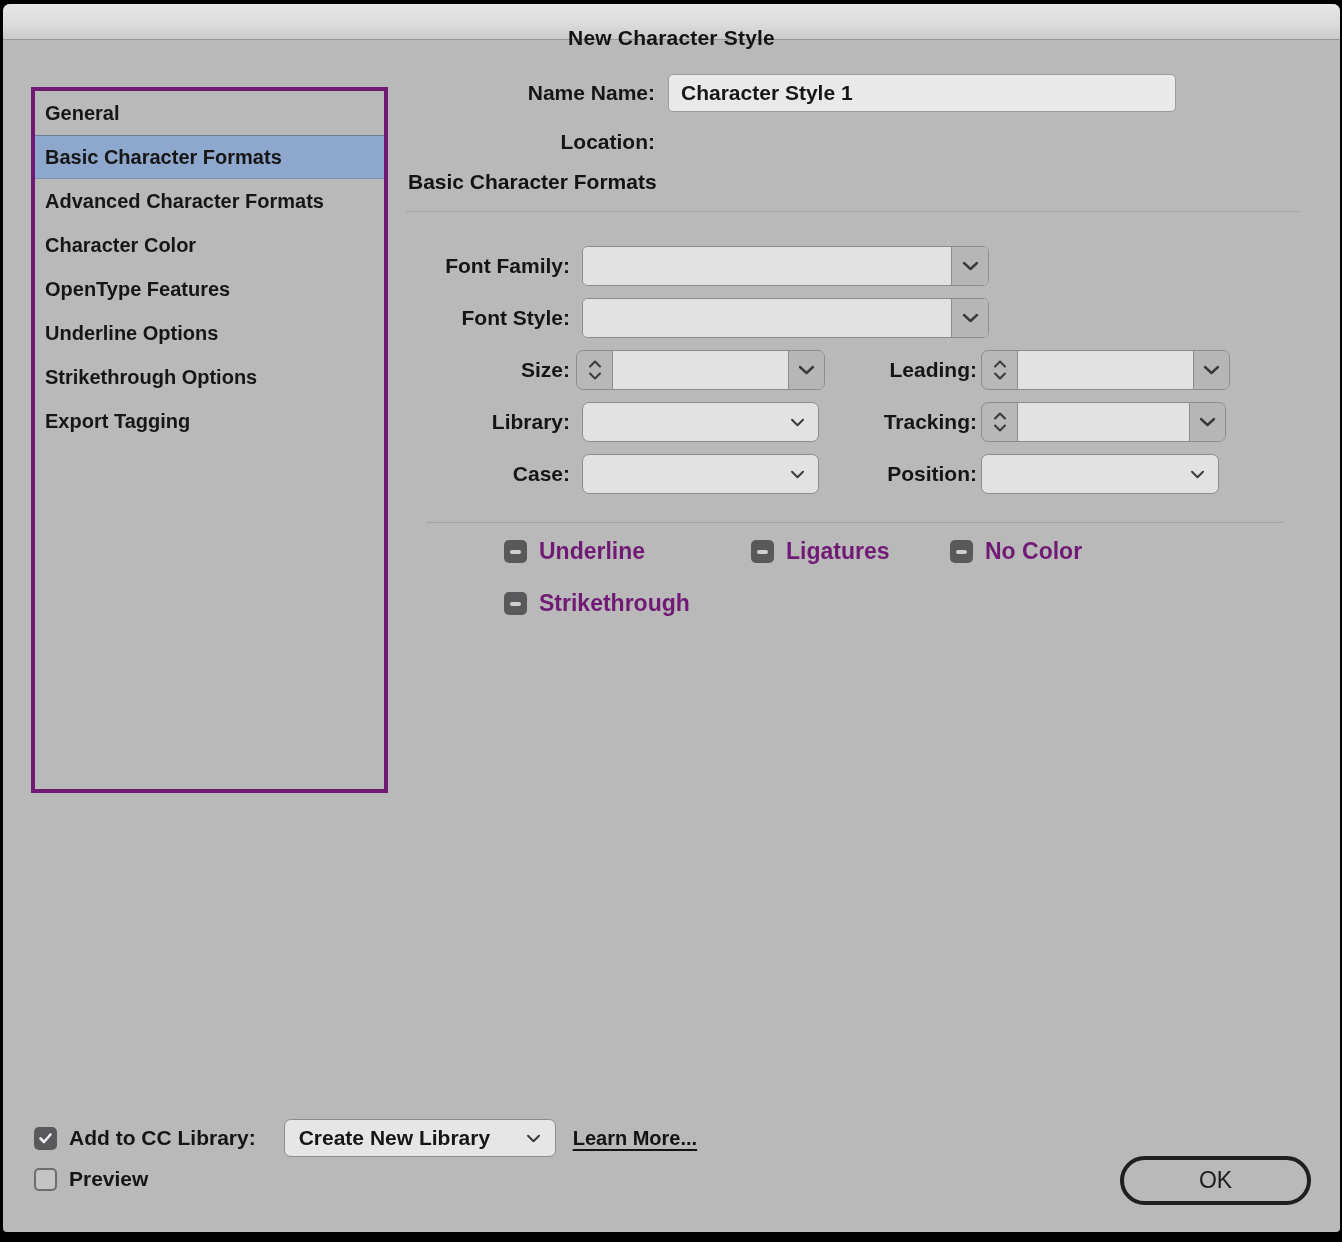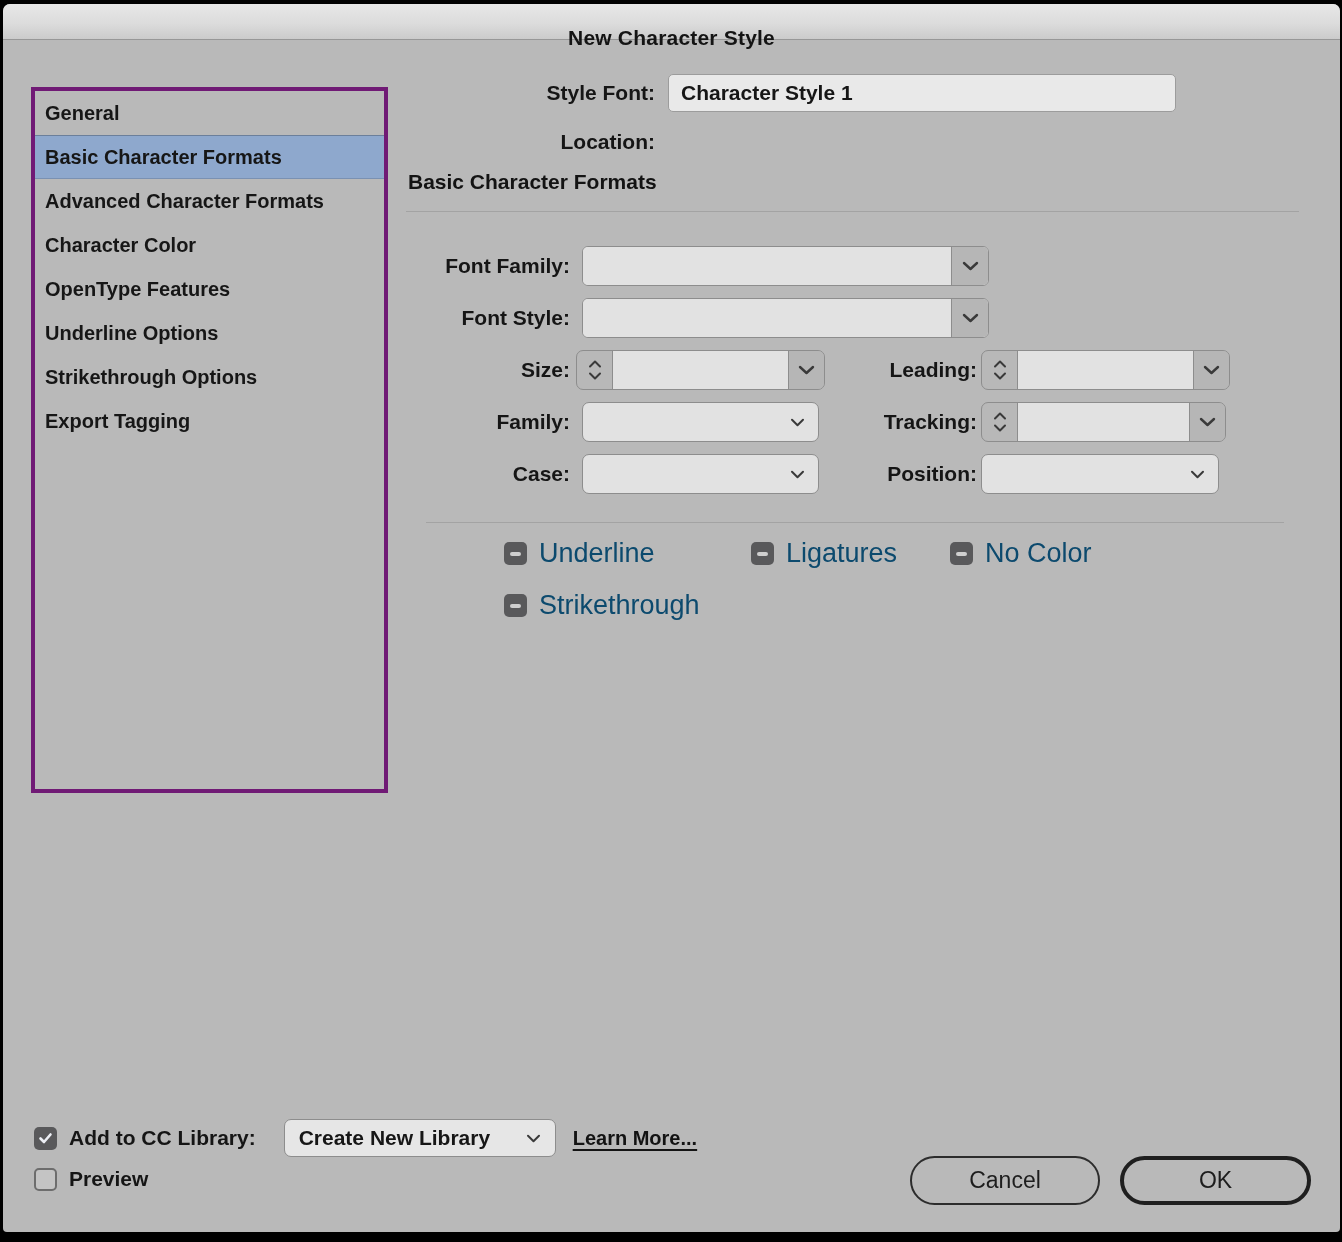--- a/index.html
+++ b/index.html
@@ -54,21 +54,21 @@
             justify-content:flex-end;padding-right:13px;}
 
   
   .cbx-item{position:absolute;display:flex;align-items:center;gap:12px;}
   .cbx{width:23px;height:23px;border-radius:5px;box-sizing:border-box;
        display:flex;align-items:center;justify-content:center;}
   .cbx.mixed{background:#59595b;}
   .cbx.mixed .dash{width:11px;height:4px;border-radius:2px;background:#cfcfcf;}
   .cbx.checked{background:#59595b;}
   .cbx.unchecked{background:#c4c4c4;border:2px solid #6d6d6d;}
-  .cbx-label{font-size:27px;font-weight:400;color:#0c4a6e;}
+  .cbx-label{font-size:23px;font-weight:700;color:#701a75;}
 
   
   .cc-row{position:absolute;left:31px;top:1112px;height:44px;display:flex;align-items:center;}
   .cc-row .cbx{margin-right:12px;}
   .cc-select{width:272px;height:38px;box-sizing:border-box;margin-left:28px;
              background:#e6e6e6;border:1.5px solid #8d8d8d;border-radius:7px;
              display:flex;align-items:center;padding:0 14px;}
   .cc-select .sel-text{flex:1;font-size:21px;font-weight:600;color:#161616;white-space:nowrap;}
   .learn-more{margin-left:17px;font-size:20px;font-weight:600;color:#131313;
               text-decoration:underline;text-decoration-thickness:2px;text-underline-offset:4px;cursor:pointer;}
@@ -112,21 +112,21 @@
           <span>Underline Options</span>
         </div>
       <div class="side-item">
           <span>Strikethrough Options</span>
         </div>
       <div class="side-item">
           <span>Export Tagging</span>
         </div>
     </div>
 
-    <div class="lbl rlabel style-name-label">Style Font:</div>
+    <div class="lbl rlabel style-name-label">Name Name:</div>
     <input class="style-name-input" type="text" value="Character Style 1" style="">
     <div class="lbl rlabel location-label">Location:</div>
     <div class="section-title">Basic Character Formats</div>
     <div class="sep1"></div>
 
     <div class="lbl flabel-l" style="top:242px;">Font Family:</div>
     <div class="combo" style="left:579px;top:242px;width:407px;">
       <div class="cfield"></div>
       <div class="cbtn">
         <span>
@@ -189,21 +189,21 @@
       <div class="cfield"></div>
       <div class="cbtn">
         <span>
             <svg width="17" height="10" viewBox="0 0 17 10">
               <path d="M2 2 L8.5 8 L15 2" stroke="#3a3a3a" stroke-width="2.4" fill="none" stroke-linecap="round" stroke-linejoin="round"></path>
             </svg>
           </span>
       </div>
     </div>
 
-    <div class="lbl flabel-l" style="top:398px;">Family:</div>
+    <div class="lbl flabel-l" style="top:398px;">Library:</div>
     <div class="dropdown" style="left:579px;top:398px;width:237px;">
       <span style="flex:1;"></span>
       <span>
           <svg width="15" height="9" viewBox="0 0 15 9">
             <path d="M2 1.8 L7.5 7.2 L13 1.8" stroke="#3a3a3a" stroke-width="2" fill="none" stroke-linecap="round" stroke-linejoin="round"></path>
           </svg>
         </span>
     </div>
     <div class="lbl flabel-r" style="top:398px;">Tracking:</div>
     <div class="spin-combo" style="left:978px;top:398px;width:245px;">
@@ -293,17 +293,16 @@
           </span>
       </div>
       <span class="learn-more">Learn More...</span>
     </div>
 
     <div class="preview-row">
       <span class="cbx unchecked"></span>
       <span class="lbl">Preview</span>
     </div>
 
-    <div class="pill-btn btn-cancel">Cancel</div>
     <div class="pill-btn btn-ok">OK</div>
 
   </div>
 </div>
 
 </body></html>

